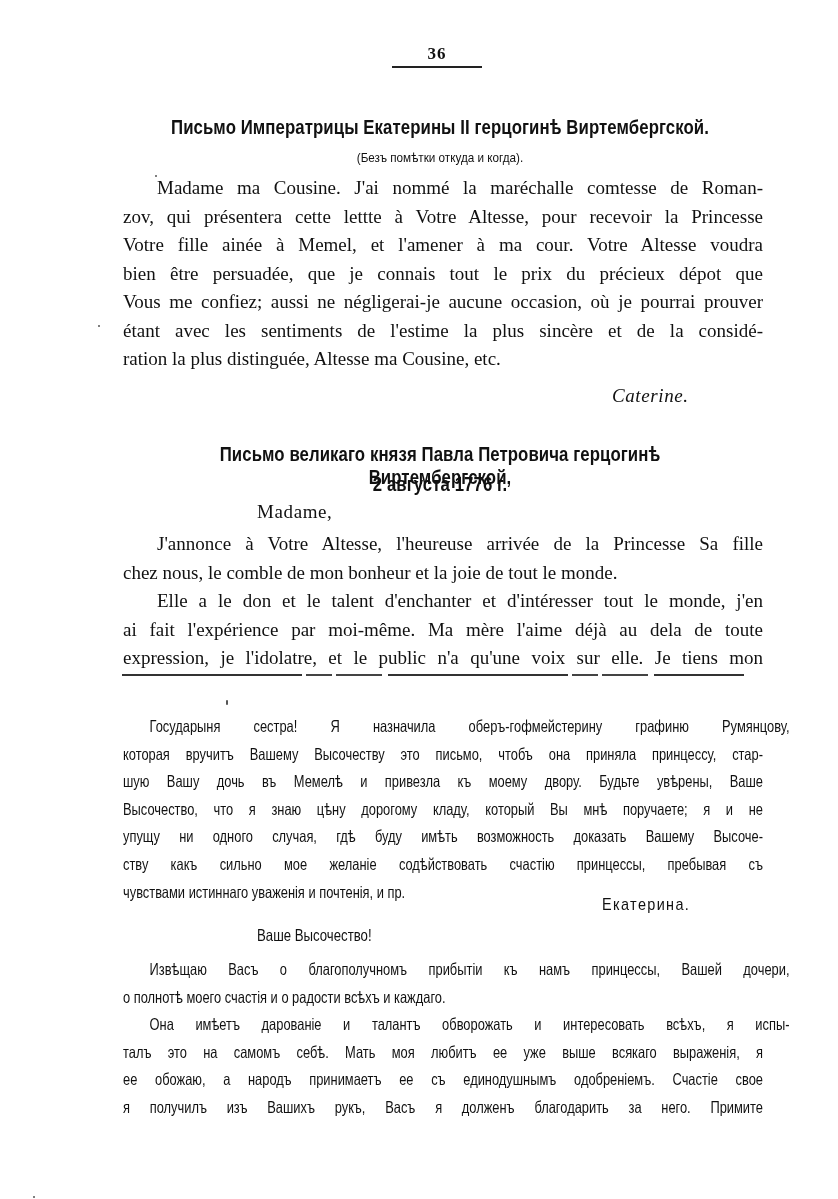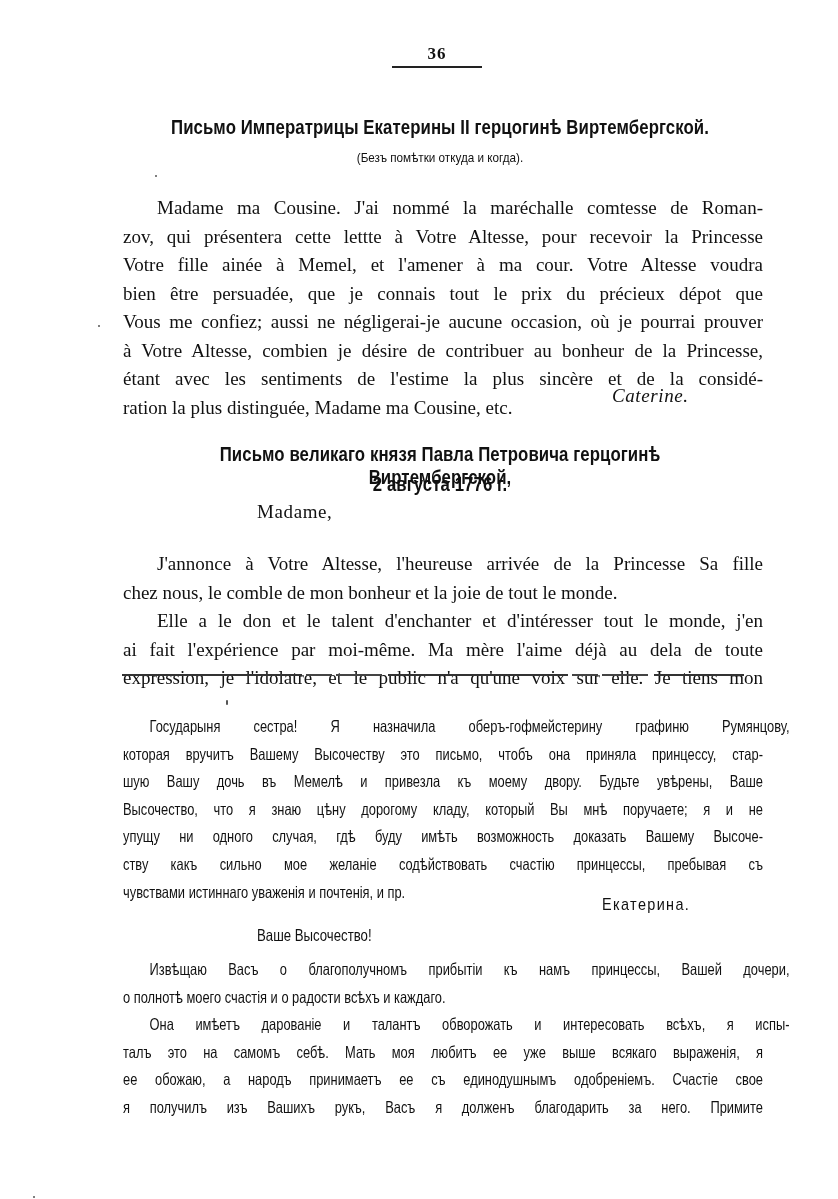--- a/index.html
+++ b/index.html
@@ -11,21 +11,21 @@
                  font-size: 17px; font-weight: bold; letter-spacing: 1px; }
   .page-rule { position: absolute; left: 392px; top: 66px; width: 90px; height: 1.5px; background: #222; }
 
   .heading { position: absolute; left: 100px; width: 680px; text-align: center;
              font-family: "Liberation Sans", "DejaVu Sans", sans-serif; font-weight: bold;
              font-size: 19.5px; transform: scaleX(0.86); transform-origin: center; letter-spacing: 0.1px; }
   .subnote { position: absolute; left: 100px; width: 680px; text-align: center; font-size: 13px;
              font-family: "Liberation Sans", "DejaVu Sans", sans-serif; transform: scaleX(0.9); }
 
   .para { position: absolute; left: 123px; width: 640px; font-size: 19px; line-height: 28.5px;
-          text-align: justify; text-align-last: left; margin-top: 20px; }
+          text-align: justify; text-align-last: left; }
   .para .line { display: block; text-align: justify; text-align-last: justify; white-space: nowrap; }
   .para .line.last { text-align-last: left; }
   .indent { padding-left: 34px; }
 
   .signature { position: absolute; font-size: 19px; letter-spacing: 0.6px; }
 
   .ru { position: absolute; left: 123px; width: 640px; font-size: 16.5px; line-height: 27.6px;
         font-family: "Liberation Sans", "DejaVu Sans", sans-serif; }
   .ru .line { display: block; white-space: nowrap; transform: scaleX(0.78); transform-origin: left;
               width: 128.2%; text-align: justify; text-align-last: justify; }
@@ -49,23 +49,22 @@
 
   <div class="heading" style="top:116px;">Письмо Императрицы Екатерины II герцогинѣ Виртембергской.</div>
   <div class="subnote" style="top:150px;">(Безъ помѣтки откуда и когда).</div>
 
   <div class="para" style="top:174px;">
     <span class="line indent">Madame ma Cousine. J'ai nommé la maréchalle comtesse de Roman-</span>
     <span class="line">zov, qui présentera cette lettte à Votre Altesse, pour recevoir la Princesse</span>
     <span class="line">Votre fille ainée à Memel, et l'amener à ma cour. Votre Altesse voudra</span>
     <span class="line">bien être persuadée, que je connais tout le prix du précieux dépot que</span>
     <span class="line">Vous me confiez; aussi ne négligerai-je aucune occasion, où je pourrai prouver</span>
-    <span class="line">à Votre Altesse, combien je désire de contribuer au bonheur de la Princesse,</span>
     <span class="line">étant avec les sentiments de l'estime la plus sincère et de la considé-</span>
-    <span class="line last">ration la plus distinguée, Madame ma Cousine, etc.</span>
+    <span class="line last">ration la plus distinguée, Altesse ma Cousine, etc.</span>
   </div>
   <div class="signature" style="left:612px; top:385px;font-style:italic;">Caterine.</div>
 
   <div class="heading" style="top:443px;">Письмо великаго князя Павла Петровича герцогинѣ Виртембергской,</div>
   <div class="heading" style="top:473px;">2 августа 1776 г.</div>
   <div class="signature" style="left:257px; top:501px;text-align:right;">Madame,</div>
 
   <div class="para" style="top:530px;">
     <span class="line indent">J'annonce à Votre Altesse, l'heureuse arrivée de la Princesse Sa fille</span>
     <span class="line last">chez nous, le comble de mon bonheur et la joie de tout le monde.</span>

